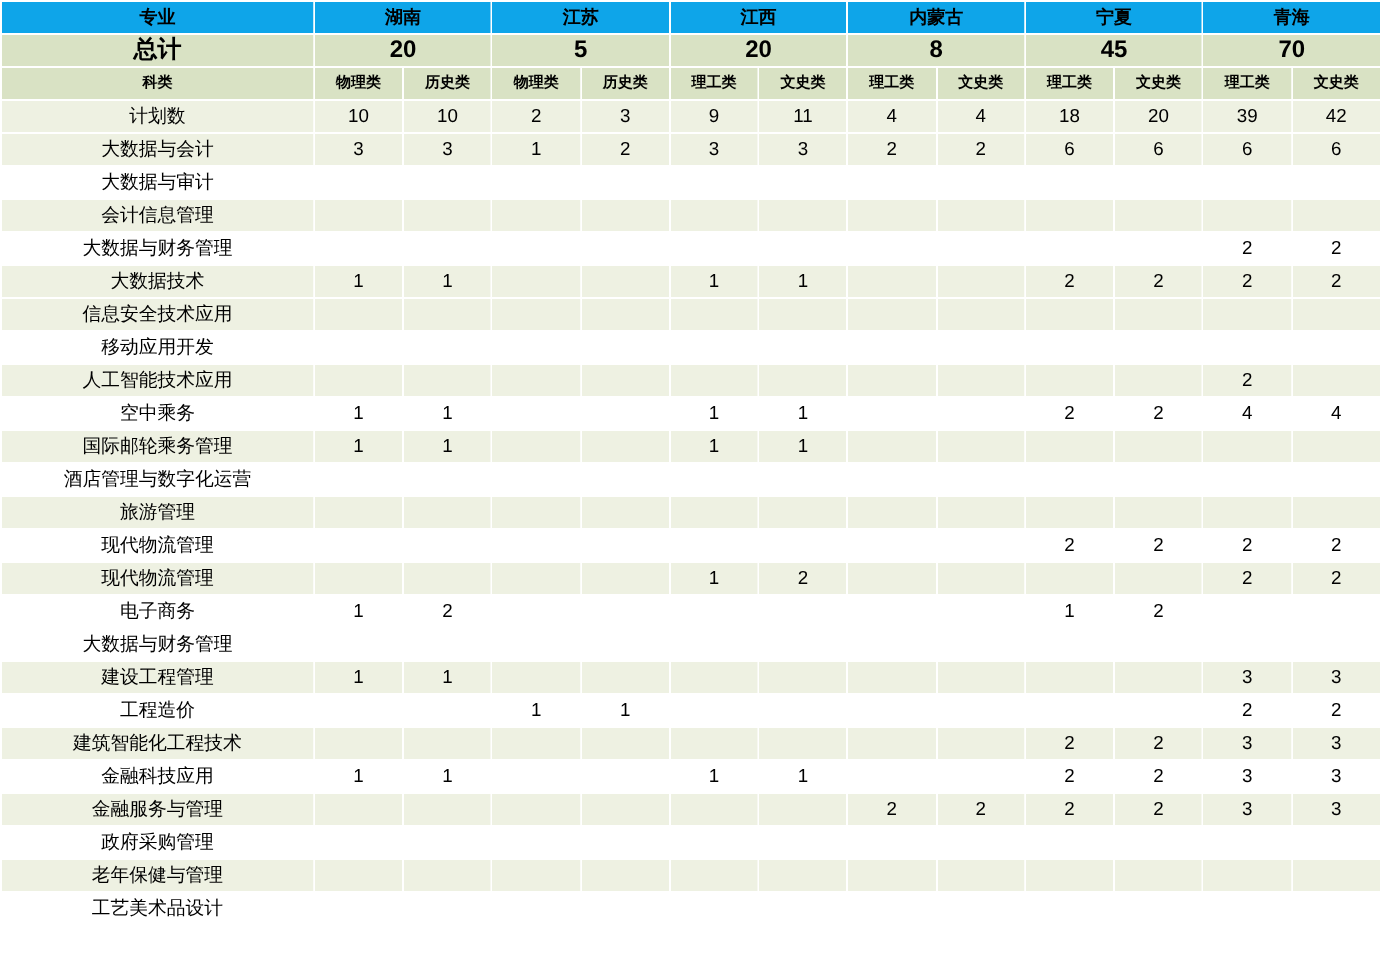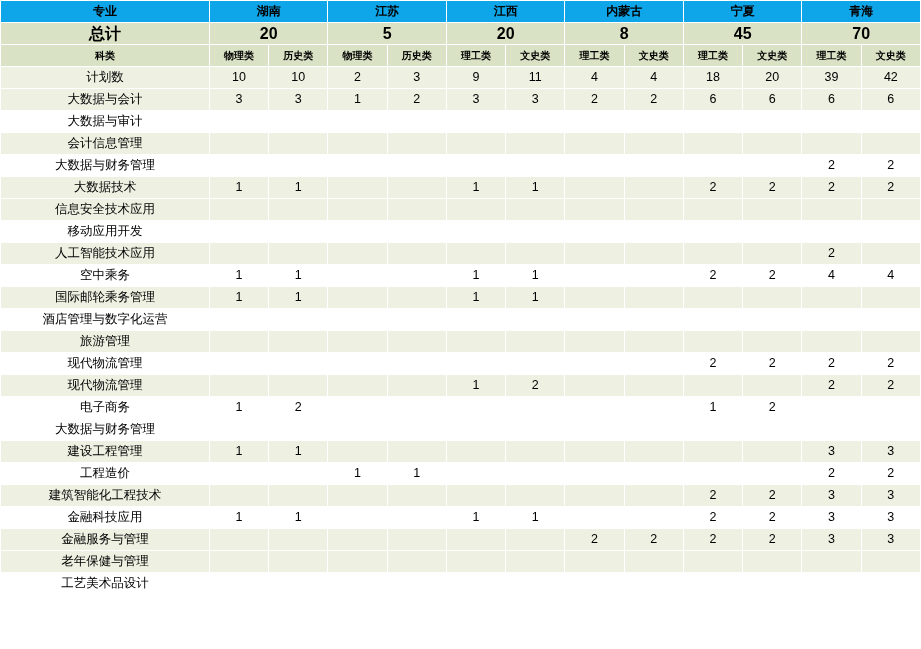--- a/index.html
+++ b/index.html
@@ -438,20 +438,35 @@
         <td></td>
         <td></td>
         <td></td>
         <td>2</td>
         <td>2</td>
         <td>2</td>
         <td>2</td>
         <td>3</td>
         <td>3</td>
       </tr>
+      <tr class="row-b">
+        <td class="major-cell">政府采购管理</td>
+        <td></td>
+        <td></td>
+        <td></td>
+        <td></td>
+        <td></td>
+        <td></td>
+        <td></td>
+        <td></td>
+        <td></td>
+        <td></td>
+        <td></td>
+        <td></td>
+      </tr>
       <tr class="row-a">
         <td class="major-cell">老年保健与管理</td>
         <td></td>
         <td></td>
         <td></td>
         <td></td>
         <td></td>
         <td></td>
         <td></td>
         <td></td>

